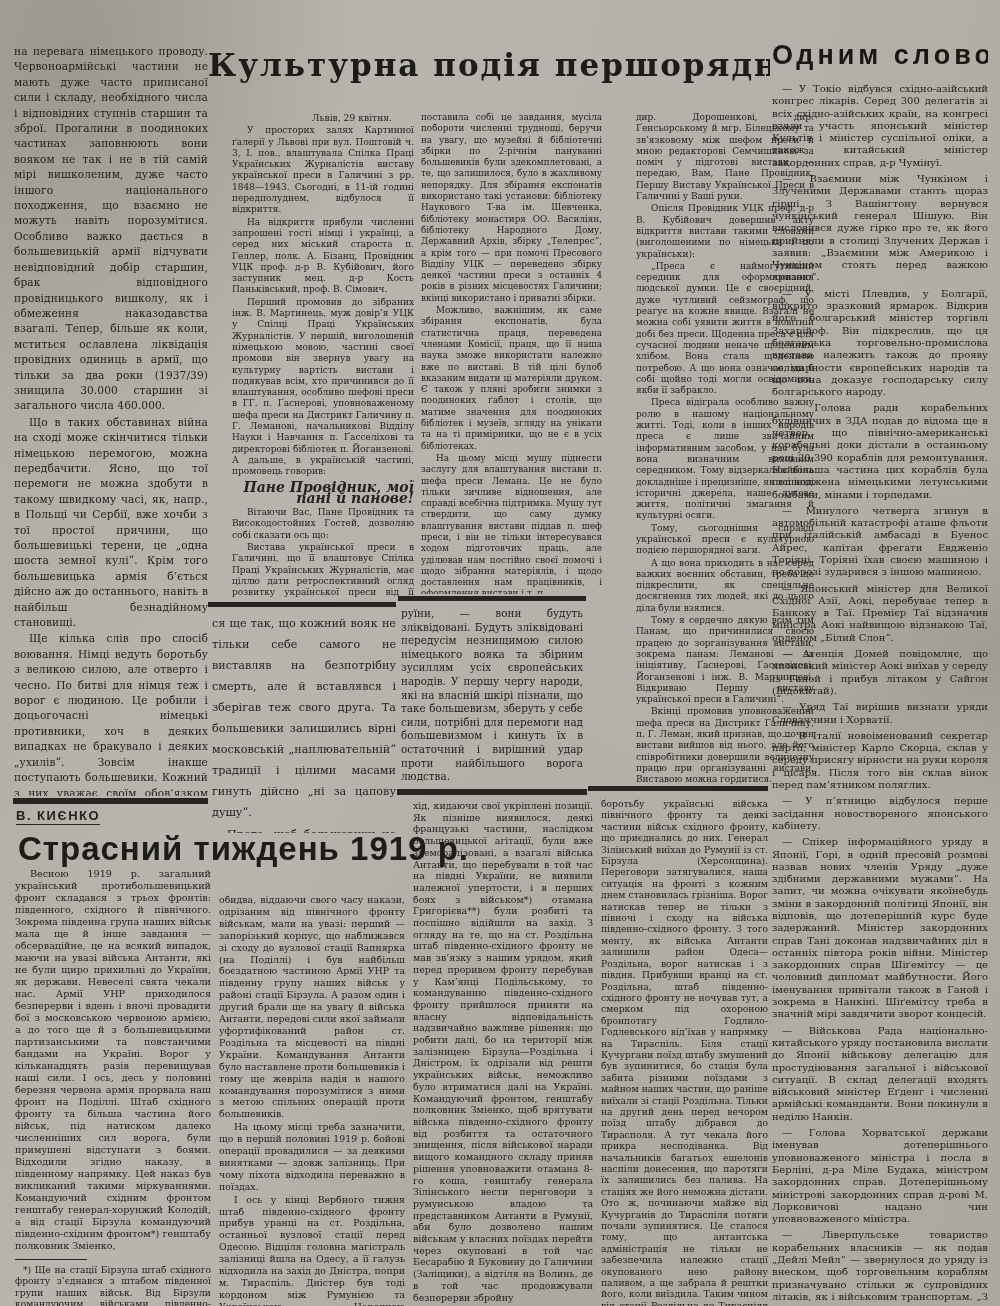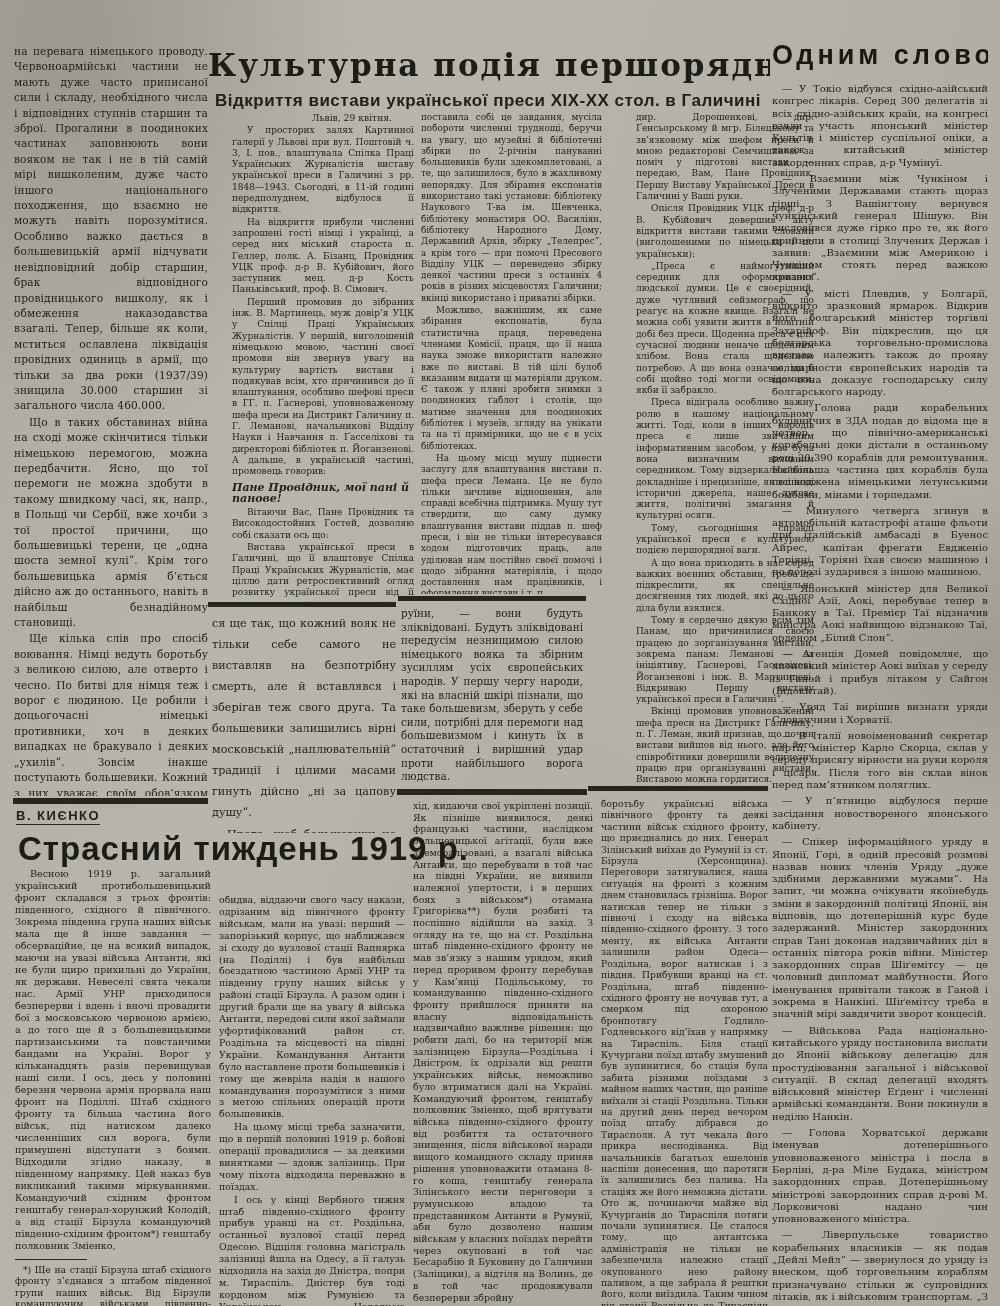--- a/index.html
+++ b/index.html
@@ -28,22 +28,22 @@
                    font-size:31px; letter-spacing:2px; color:#1d1c16; white-space:nowrap; }
   #culture-subtitle { left:204px; top:91px; width:568px; text-align:center;
                       font-family:"Liberation Sans", sans-serif; font-weight:bold;
                       font-size:17px; letter-spacing:.5px; color:#201f19; white-space:nowrap; }
 
   .culture-col { font-size:9px; line-height:11.3px;margin-left:20px; }
   #culture-col1 { left:212px; top:112px; width:182px; height:486px; }
   #culture-col2 { left:401px; top:112px; width:181px; height:482px; font-size:8.8px; }
   #culture-col3 { left:616px; top:112px; width:178px; height:672px; }
   .dateline { text-align:right; padding-right:22px; font-size:9.2px; margin-bottom:2px; }
-  .speech-heading { text-align:left; font-style:italic; font-weight:bold;
-                    font-size:11px; margin:4px 0 3px 0; }
+  .speech-heading { text-align:right; font-style:italic; font-weight:bold;
+                    font-size:14px; margin:4px 0 3px 0; }
 
   
   .rule { position:absolute; background:#26251f; }
   #rule-col2      { left:208px; top:602px; width:188px; height:5px; }
   #rule-col3      { left:398px; top:596px; width:188px; height:5px; }
   #rule-col3-low  { left:397px; top:789px; width:190px; height:6px; }
   #rule-col4-low  { left:588px; top:786px; width:180px; height:5px; }
   #rule-left-low  { left:13px;  top:798px; width:195px; height:6px; }
 
   
@@ -83,21 +83,20 @@
 
 <div class="page">
 
   <div class="block noindent-first" id="left-col">
       <p>на перевага німецького проводу. Червоноармійські частини не мають дуже часто приписаної сили і складу, необхідного числа і відповідних ступнів старшин та зброї. Прогалини в поодиноких частинах заповнюють вони вояком не так і не в тій самій мірі вишколеним, дуже часто іншого національного походження, що взаємно не можуть навіть порозумітися. Особливо важко дається в большевицькій армії відчувати невідповідний добір старшин, брак відповідного провідницького вишколу, як і обмеження наказодавства взагалі. Тепер, більше як коли, мститься ославлена ліквідація провідних одиниць в армії, що тільки за два роки (1937/39) знищила 30.000 старшин зі загального числа 460.000.</p>
       <p>Що в таких обставинах війна на сході може скінчитися тільки німецькою перемогою, можна передбачити. Ясно, що тої перемоги не можна здобути в такому швидкому часі, як, напр., в Польщі чи Сербії, вже хочби з тої простої причини, що большевицькі терени, це „одна шоста земної кулі“. Крім того большевицька армія б’ється дійсно аж до останнього, навіть в найбільш безнадійному становищі.</p>
       <p>Ще кілька слів про спосіб воювання. Німці ведуть боротьбу з великою силою, але отверто і чесно. По битві для німця теж і ворог є людиною. Це робили і доцьогочасні німецькі противники, хоч в деяких випадках не бракувало і деяких „ухилів“. Зовсім інакше поступають большевики. Кожний з них уважає своїм обов’язком вбити, знищити противника, все одно де, коли і як. Ясно, що ведення війни проти такого ворога прибирає гостріші форми. Досі на всіх фронтах водило-</p>
     </div>
 
   <div class="block" id="culture-title">Культурна подія першорядної ваги</div>
-  <div class="block" id="culture-subtitle">Відкриття вистави української преси XIX-XX стол. в Галичині</div>
 
   <div class="block culture-col" id="culture-col1">
     <div class="dateline">Львів, 29 квітня.</div>
     <div>
         <p>У просторих залях Картинної ґалерії у Львові при вул. Поштовій ч. 3, І. пов., влаштувала Спілка Праці Українських Журналістів виставу української преси в Галичині з рр. 1848—1943. Сьогодні, в 11-ій годині передполуднем, відбулося її відкриття.</p>
         <p>На відкриття прибули численні запрошені гості німці і українці, а серед них міський староста п. Геллер, полк. А. Бізанц, Провідник УЦК проф. д-р В. Кубійович, його заступник мец. д-р Кость Паньківський, проф. В. Сімович.</p>
         <p>Перший промовив до зібраних інж. В. Мартинець, муж довір’я УЦК у Спілці Праці Українських Журналістів. У першій, виголошеній німецькою мовою, частині своєї промови він звернув увагу на культурну вартість вистави і подякував всім, хто причинився до її влаштування, особливо шефові преси в ГГ. п. Ґаснерові, уповноваженому шефа преси на Дистрикт Галичину п. Г. Леманові, начальникові Відділу Науки і Навчання п. Ґасселіхові та директорові бібліотек п. Йоганзенові. А дальше, в українській частині, промовець говорив:</p>
       </div>
     <div class="speech-heading">Пане Провідник, мої пані й панове!</div>
     <div>

